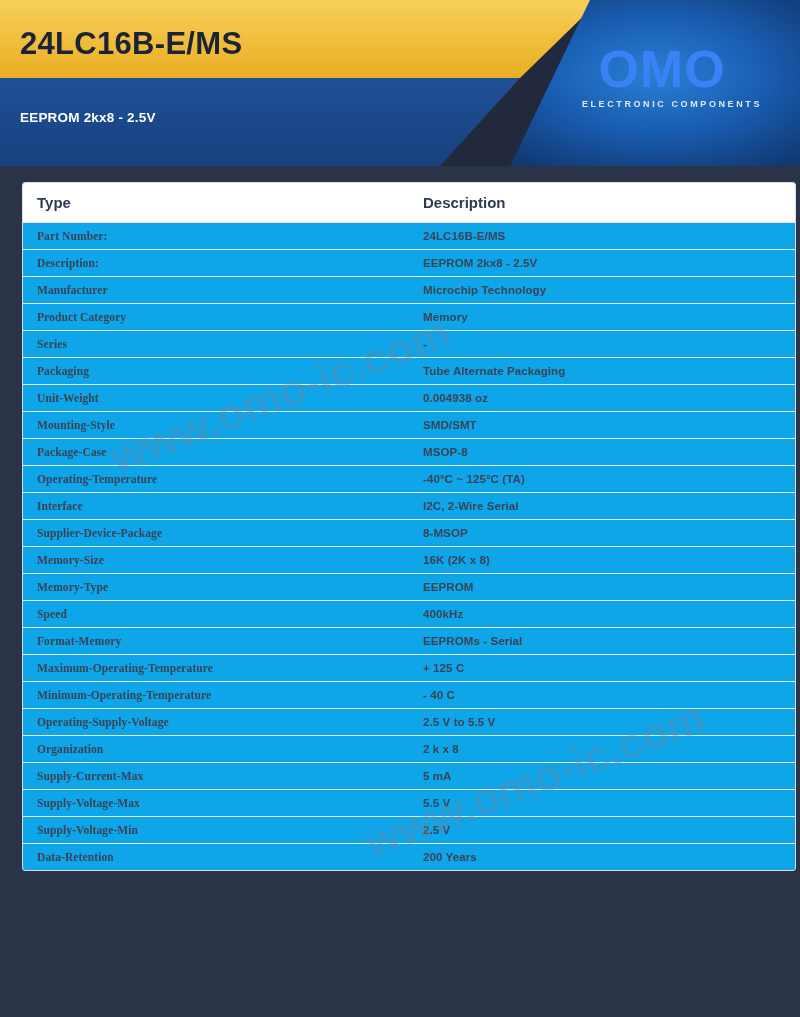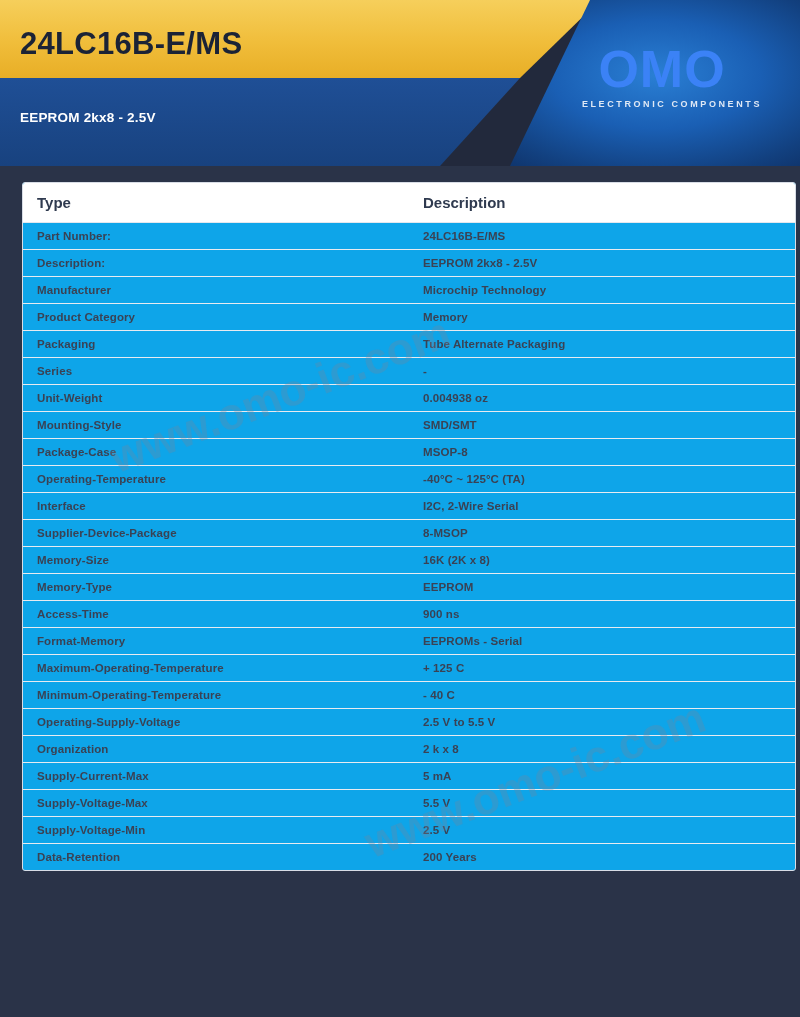--- a/index.html
+++ b/index.html
@@ -126,21 +126,21 @@
     border-bottom: 1px solid #e3e7ee;
   }
   td {
     font-size: 11.5px;
     color: #3a4254;
     padding: 7px 14px;
     border-bottom: 1px solid #e8ebf1;
     font-weight: bold;
     letter-spacing: 0.1px;
   }
-  td.key { width: 232px; }
+  td.key { width: 232px; font-family: Liberation Serif, serif; }
   tr:last-child td { border-bottom: none; }
 
   
   .wm {
     position: absolute;
     color: rgba(120, 132, 155, 0.30);
     font-size: 44px;
     font-weight: bold;
     white-space: nowrap;
     transform: rotate(-21deg);
@@ -186,28 +186,28 @@
         </tr>
         <tr>
           <td class="key">Manufacturer</td>
           <td>Microchip Technology</td>
         </tr>
         <tr>
           <td class="key">Product Category</td>
           <td>Memory</td>
         </tr>
         <tr>
+          <td class="key">Series</td>
+          <td>-</td>
+        </tr>
+        <tr>
           <td class="key">Packaging</td>
           <td>Tube Alternate Packaging</td>
         </tr>
         <tr>
-          <td class="key">Series</td>
-          <td>-</td>
-        </tr>
-        <tr>
           <td class="key">Unit-Weight</td>
           <td>0.004938 oz</td>
         </tr>
         <tr>
           <td class="key">Mounting-Style</td>
           <td>SMD/SMT</td>
         </tr>
         <tr>
           <td class="key">Package-Case</td>
           <td>MSOP-8</td>
@@ -226,22 +226,22 @@
         </tr>
         <tr>
           <td class="key">Memory-Size</td>
           <td>16K (2K x 8)</td>
         </tr>
         <tr>
           <td class="key">Memory-Type</td>
           <td>EEPROM</td>
         </tr>
         <tr>
-          <td class="key">Access-Time</td>
-          <td>900 ns</td>
+          <td class="key">Speed</td>
+          <td>400kHz</td>
         </tr>
         <tr>
           <td class="key">Format-Memory</td>
           <td>EEPROMs - Serial</td>
         </tr>
         <tr>
           <td class="key">Maximum-Operating-Temperature</td>
           <td>+ 125 C</td>
         </tr>
         <tr>

